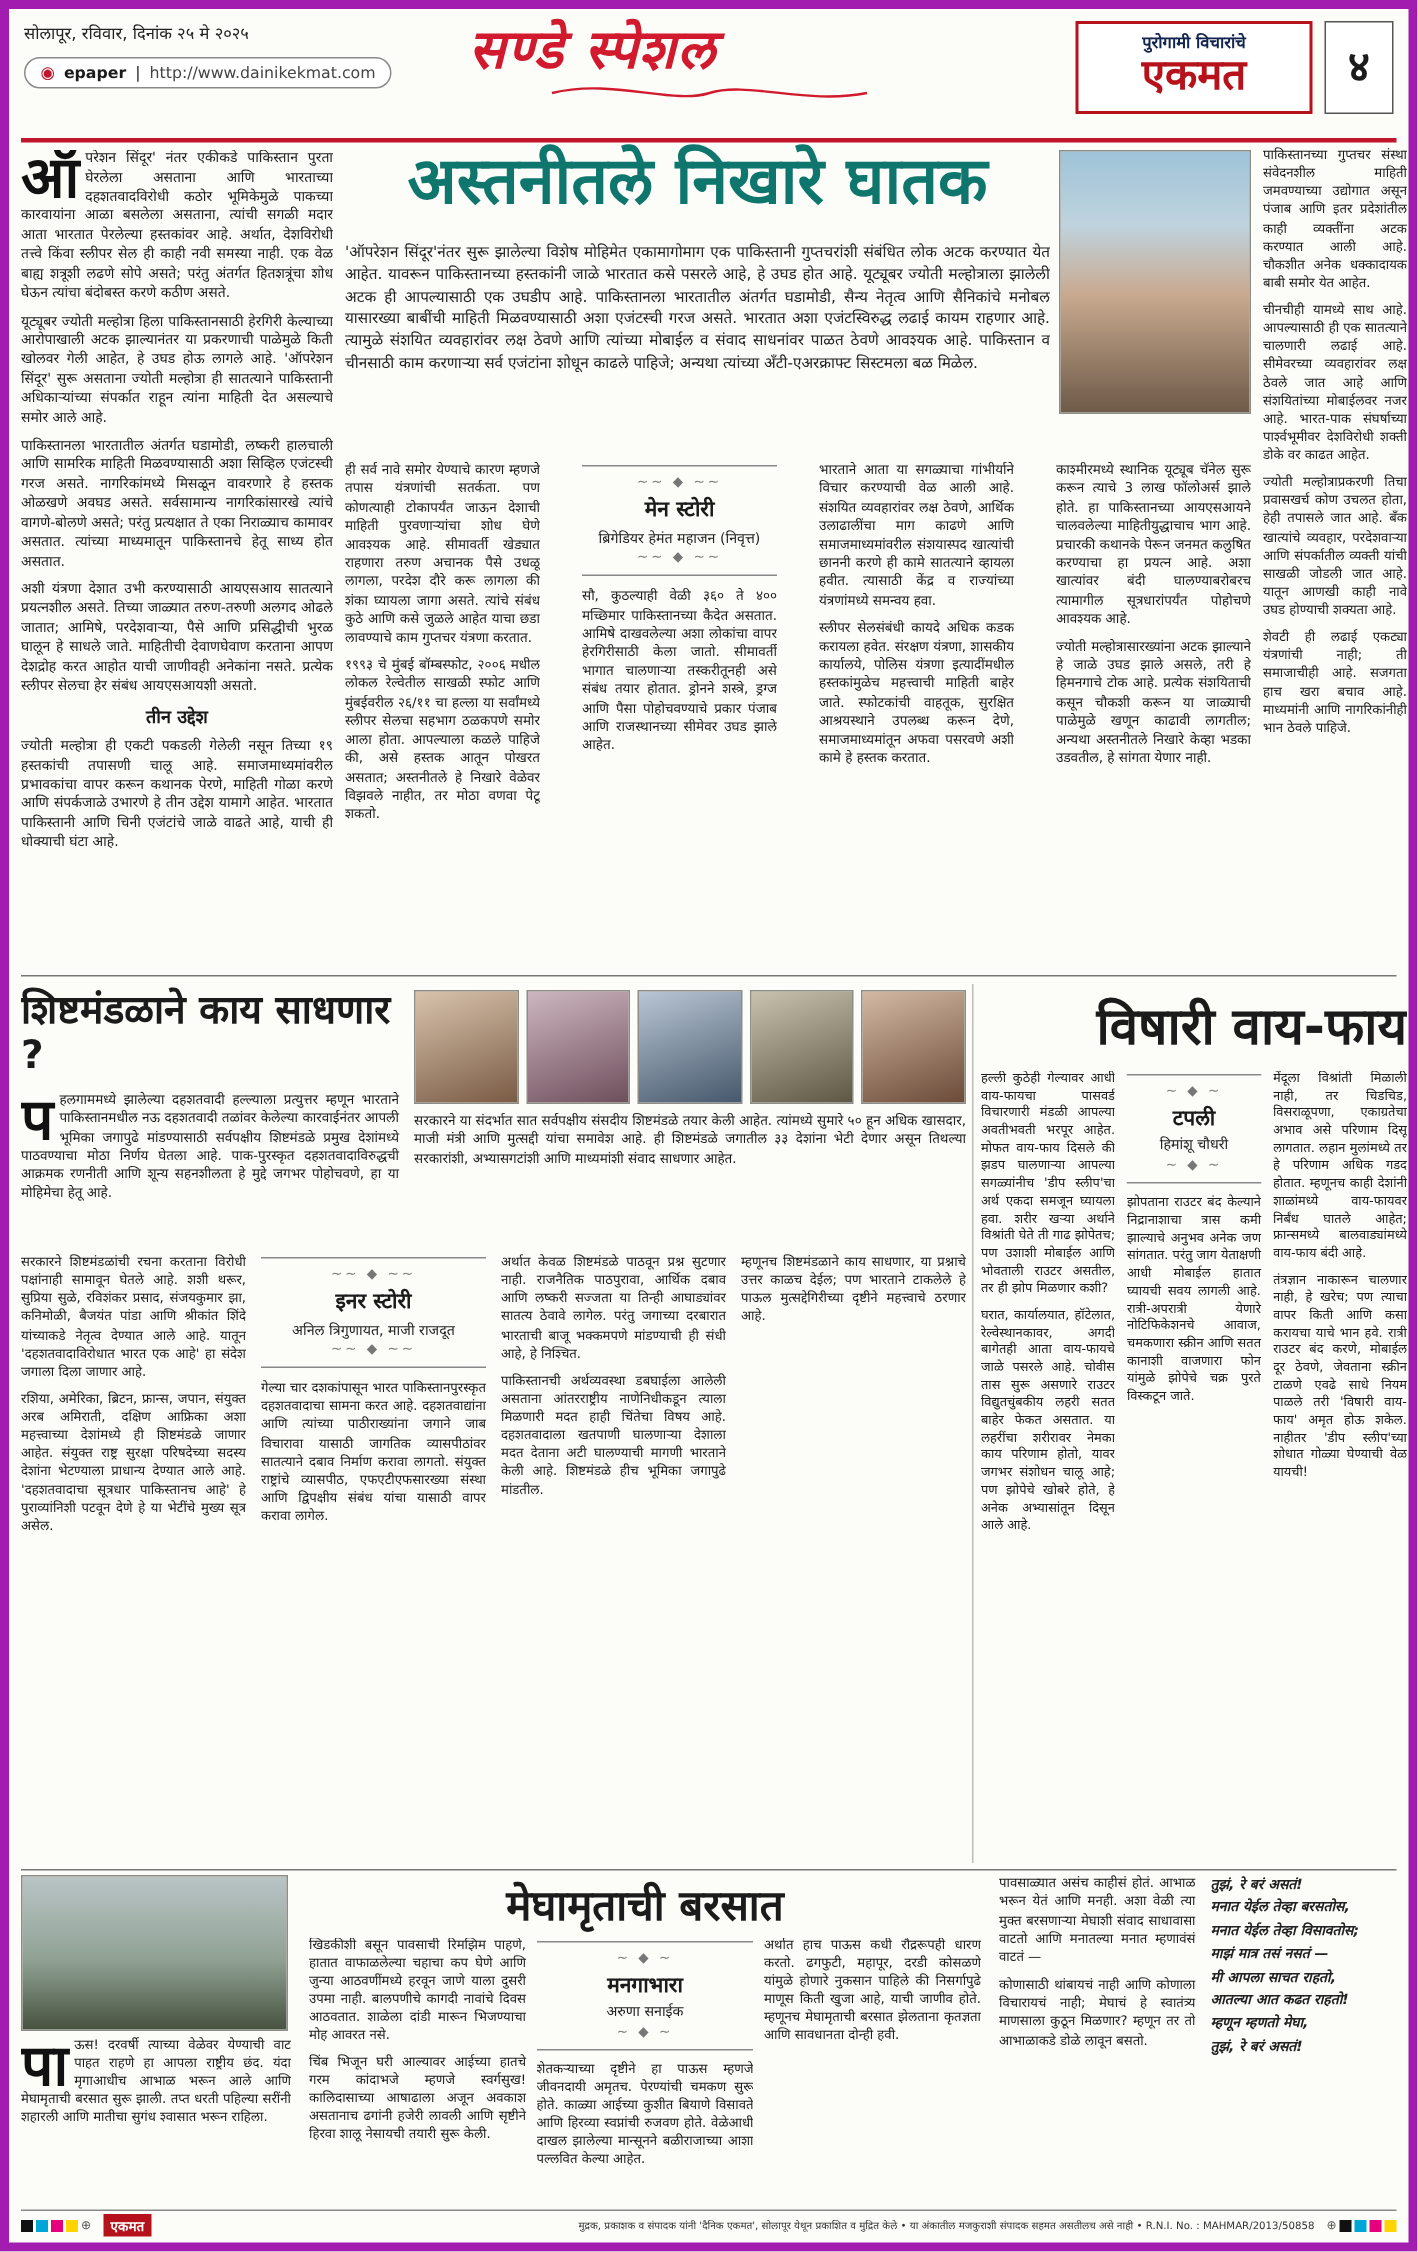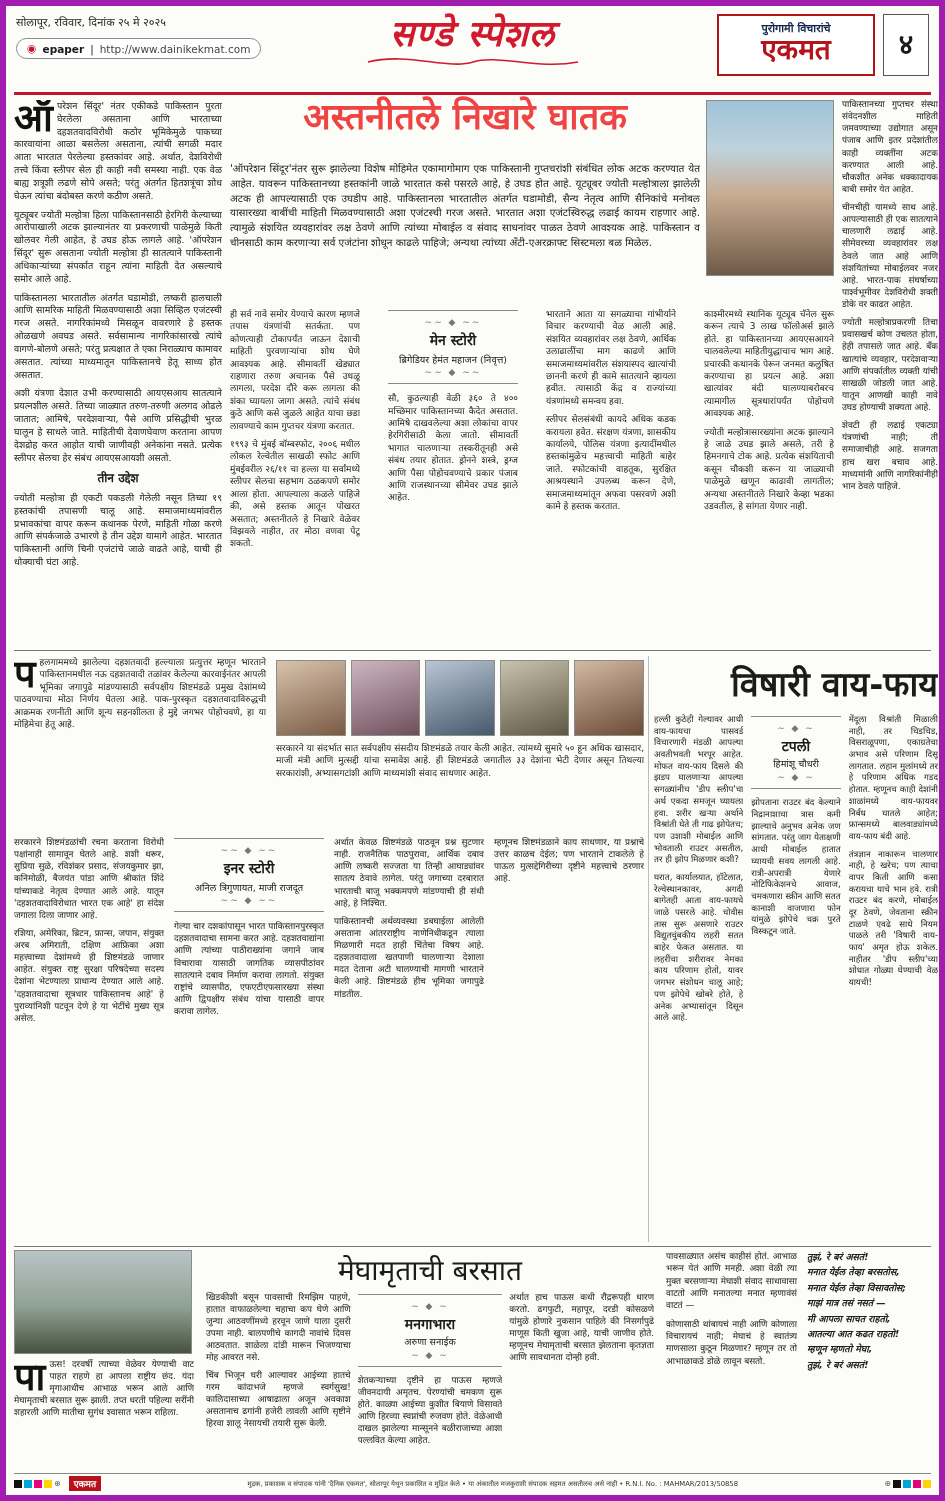--- a/index.html
+++ b/index.html
@@ -6,21 +6,21 @@
   html,body{background:#e8e8e4}
   .page{position:relative;width:945px;height:1501px;margin:0 auto;background:#fcfcf8;
         font-family:"DejaVu Sans",sans-serif;color:#1b1b1b;overflow:hidden;border:6px solid #a21caf}
   
   .dateline{position:absolute;left:10px;top:8px;font-size:11px;color:#222}
   .epaper-bar{position:absolute;left:10px;top:32px;display:flex;align-items:center;gap:6px;
         border:1px solid #8a8a8a;border-radius:12px;padding:3px 10px;font-size:10.5px;background:#fff}
   .epaper-bar .globe{color:#c0152a;font-size:11px}
   .epaper-bar .lbl{font-weight:bold}
   .epaper-bar .url{color:#444}
-  .edition{position:absolute;left:50%;top:8px;transform:translateX(-50%);text-align:center;width:320px}
+  .edition{position:absolute;left:50%;top:8px;transform:translateX(-50%);width:320px}
   .edition .script{font-size:36px;font-weight:bold;font-style:italic;color:#d11a2d;letter-spacing:1px;line-height:1.1}
   .edition svg{display:block;margin:2px auto 0}
   .masthead{position:absolute;right:64px;top:8px;width:158px;height:62px;border:2px solid #b5121b;
         background:#fff;text-align:center;padding-top:4px}
   .masthead .tagline{font-size:11px;font-weight:bold;color:#14264f}
   .masthead .brand{font-size:28px;font-weight:bold;color:#b5121b;line-height:1.1}
   .pagenum{position:absolute;right:10px;top:8px;width:46px;height:62px;border:1.5px solid #555;
         font-size:28px;font-weight:bold;text-align:center;line-height:60px;background:#fff}
   .head-rule{position:absolute;left:8px;right:8px;top:86px;height:3px;background:#c0152a}
   
@@ -31,21 +31,21 @@
   .story-box{border-top:1px solid #888;border-bottom:1px solid #888;text-align:center;
         padding:5px 2px;margin:2px 0 8px}
   .story-box .orn{color:#777;font-size:9px;letter-spacing:2px}
   .story-box .label{font-weight:bold;font-size:14px;margin:3px 0 2px}
   .story-box .byline{font-size:9.5px;color:#222}
   .photo{border:1px solid #8d8d88}
   
   .lead-left{position:absolute;left:8px;top:94px;width:208px;height:546px;overflow:hidden;
         font-size:9.3px;line-height:1.38}
   .lead-main-h{position:absolute;left:224px;top:92px;width:470px;text-align:center;
-        font-size:36px;font-weight:bold;line-height:1.08;color:#ef4444}
+        font-size:43px;font-weight:bold;line-height:1.08;color:#0f766e}
   .lead-intro{position:absolute;left:224px;top:156px;width:470px;height:140px;overflow:hidden;
         font-size:10.2px;line-height:1.45;color:#222}
   .lead-photo{position:absolute;left:700px;top:94px;width:128px;height:176px;
         background:linear-gradient(180deg,#9fc3d8 0%,#bfd3de 28%,#c8a98f 55%,#6e5a48 100%)}
   .lead-cols{position:absolute;left:224px;top:302px;width:604px;height:338px;overflow:hidden;
         display:flex;gap:28px;font-size:9px;line-height:1.38}
   .lead-cols .c{flex:1;overflow:hidden}
   .lead-right{position:absolute;left:836px;top:92px;width:96px;height:548px;overflow:hidden;
         font-size:8.8px;line-height:1.38}
   
@@ -70,37 +70,37 @@
   .deleg-cols .c{flex:1;overflow:hidden}
   
   .wifi{position:absolute;left:648px;top:650px;width:284px;height:588px;overflow:hidden}
   .wifi-h{font-size:34px;font-weight:bold;text-align:right;margin:4px 0 8px}
   .wifi-cols{display:flex;gap:8px;font-size:8.6px;line-height:1.36;height:540px;overflow:hidden}
   .wifi-cols .c{flex:1;overflow:hidden}
   
   .monsoon{position:absolute;left:8px;top:1244px;width:924px;height:232px;overflow:hidden}
   .mon-left{position:absolute;left:0;top:0;width:180px;height:232px;overflow:hidden;font-size:8.8px;line-height:1.36}
   .mon-photo{width:178px;height:104px;background:linear-gradient(180deg,#b9c4c6 0%,#8fa193 55%,#47523f 100%);margin-bottom:5px}
-  .mon-h{position:absolute;left:192px;top:0;width:448px;text-align:center;font-size:28px;font-weight:normal}
+  .mon-h{position:absolute;left:192px;top:0;width:448px;text-align:center;font-size:28px;font-weight:bold}
   .mon-cols{position:absolute;left:192px;top:42px;width:448px;height:190px;display:flex;gap:7px;
         font-size:8.8px;line-height:1.36;overflow:hidden}
   .mon-cols .c{flex:1;overflow:hidden}
   .mon-right{position:absolute;left:652px;top:0;width:272px;height:232px;display:flex;gap:10px;overflow:hidden}
   .mon-right .c{flex:1;font-size:8.8px;line-height:1.4;overflow:hidden}
   .poem{font-style:italic;font-weight:bold;font-size:9.3px;line-height:1.55;color:#222}
   .poem div{margin-bottom:1px}
   
   .footer{position:absolute;left:8px;right:8px;bottom:4px;height:18px;border-top:1px solid #888;
         display:flex;align-items:center;gap:8px;font-size:6.8px;color:#333;padding-top:2px}
   .dots{display:flex;gap:2px;align-items:center}
   .dot{width:8px;height:8px;display:inline-block}
   .dk{background:#111}.dc{background:#00a6d6}.dm{background:#e6007e}.dy{background:#ffd400}
   .reg{font-size:8px;color:#555}
   .mini-brand{background:#b5121b;color:#fff;font-weight:bold;font-size:9px;padding:1px 5px}
-  .imprint{flex:1;text-align:center;white-space:nowrap;overflow:hidden;text-overflow:ellipsis}
+  .imprint{flex:1;text-align:right;white-space:nowrap;overflow:hidden;text-overflow:ellipsis}
 </style>
 </head>
 <body>
 
 <div class="page">
 
   <div class="dateline">सोलापूर, रविवार, दिनांक २५ मे २०२५</div>
   <div class="epaper-bar">
     <span class="globe">◉</span>
     <span class="lbl">epaper</span>
@@ -165,20 +165,21 @@
     <p class="col-p">ज्योती मल्होत्राप्रकरणी तिचा प्रवासखर्च कोण उचलत होता, हेही तपासले जात आहे. बँक खात्यांचे व्यवहार, परदेशवाऱ्या आणि संपर्कातील व्यक्ती यांची साखळी जोडली जात आहे. यातून आणखी काही नावे उघड होण्याची शक्यता आहे.</p>
     <p class="col-p">शेवटी ही लढाई एकट्या यंत्रणांची नाही; ती समाजाचीही आहे. सजगता हाच खरा बचाव आहे. माध्यमांनी आणि नागरिकांनीही भान ठेवले पाहिजे.</p>
   </div>
 
   <div class="rule-a"></div>
   <div class="vdiv"></div>
 
   <div class="deleg">
     <div class="deleg-top">
       <div class="deleg-hblock">
+        <h2 class="deleg-h">शिष्टमंडळाने काय साधणार ?</h2>
         <p class="deleg-intro just"><span class="dropcap">प</span><span>हलगाममध्ये झालेल्या दहशतवादी हल्ल्याला प्रत्युत्तर म्हणून भारताने पाकिस्तानमधील नऊ दहशतवादी तळांवर केलेल्या कारवाईनंतर आपली भूमिका जगापुढे मांडण्यासाठी सर्वपक्षीय शिष्टमंडळे प्रमुख देशांमध्ये पाठवण्याचा मोठा निर्णय घेतला आहे. पाक-पुरस्कृत दहशतवादाविरुद्धची आक्रमक रणनीती आणि शून्य सहनशीलता हे मुद्दे जगभर पोहोचवणे, हा या मोहिमेचा हेतू आहे.</span></p>
       </div>
       <div style="flex:1">
         <div class="deleg-photos">
           <div class="delegate-photo photo dp1"></div>
           <div class="delegate-photo photo dp2"></div>
           <div class="delegate-photo photo dp3"></div>
           <div class="delegate-photo photo dp4"></div>
           <div class="delegate-photo photo dp5"></div>
         </div>

